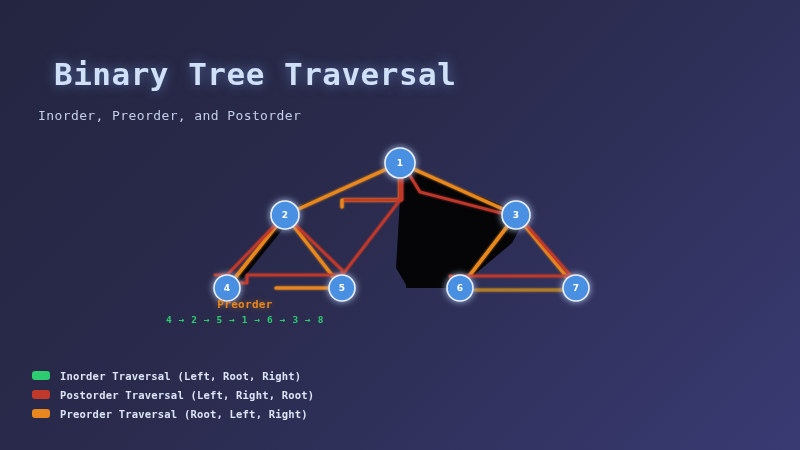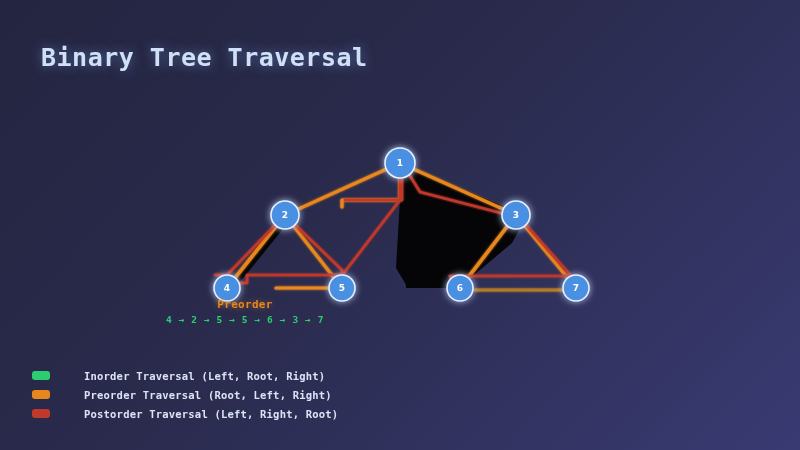--- a/index.html
+++ b/index.html
@@ -21,26 +21,26 @@
 
   
   #header {
     position: absolute;
     left: 38px;
     top: 40px;
     width: 620px;
   }
   #title {
     font-family: "DejaVu Sans Mono", "Liberation Mono", monospace;
-    font-size: 25px;
+    font-size: 31px;
     font-weight: bold;
     letter-spacing: 0.5px;
     color: #cfe0f7;
     text-shadow: 0 0 12px rgba(120,160,230,0.55);
-    margin: 3px;
+    margin: 16px;
     white-space: nowrap;
   }
   #subtitle {
     font-family: "DejaVu Sans Mono", "Liberation Mono", monospace;
     font-size: 13px;
     color: #c3cfe6;
     margin-top: 14px;
     letter-spacing: 0.4px;
     white-space: nowrap;
   }
@@ -115,21 +115,20 @@
   
   #legend {
     position: absolute;
     left: 32px;
     top: 366px;
   }
   .legend-row {
     display: flex;
     align-items: center;
     height: 19px;
-    gap: 24px;
   }
   .legend-swatch {
     width: 18px;
     height: 9px;
     border-radius: 3px;
     margin-right: 10px;
     flex: 0 0 auto;
   }
   .legend-label {
     font-family: "DejaVu Sans Mono", "Liberation Mono", monospace;
@@ -140,20 +139,21 @@
     white-space: nowrap;
   }
 </style>
 </head>
 <body>
 
 <div id="slide">
 
   <div id="header">
     <h1 id="title">Binary Tree Traversal</h1>
+    <div id="subtitle">Inorder, Preorder, and Postorder</div>
   </div>
 
 
   <svg id="tree-svg" viewBox="0 0 800 450">
     <defs>
       <filter id="nodeGlow" x="-80%" y="-80%" width="260%" height="260%">
         <feGaussianBlur stdDeviation="3.2" result="b"></feGaussianBlur>
         <feMerge>
             <feMergeNode in="b"></feMergeNode>
             <feMergeNode in="SourceGraphic"></feMergeNode>
@@ -232,34 +232,34 @@
       <g>
         <circle class="node-circle" cx="576" cy="288" r="13"></circle>
         <text class="node-label" x="576" y="288">7</text>
       </g>
     </g>
   </svg>
 
   <div id="sequences">
     <div class="seq-block seq-inorder">
       <div class="seq-title">Preorder</div>
-      <div class="seq-values">4 → 2 → 5 → 5 → 6 → 3 → 7</div>
+      <div class="seq-values">4 → 2 → 5 → 1 → 6 → 3 → 8</div>
     </div>
     <div class="seq-block seq-preorder">
     </div>
   </div>
 
   <div id="legend">
     <div class="legend-row">
       <span class="legend-swatch" style="background:#2ecc71"></span>
       <span class="legend-label">Inorder Traversal (Left, Root, Right)</span>
     </div>
     <div class="legend-row">
+      <span class="legend-swatch" style="background:#c0392b"></span>
+      <span class="legend-label">Postorder Traversal (Left, Right, Root)</span>
+    </div>
+    <div class="legend-row">
       <span class="legend-swatch" style="background:#e8871e"></span>
       <span class="legend-label">Preorder Traversal (Root, Left, Right)</span>
     </div>
-    <div class="legend-row">
-      <span class="legend-swatch" style="background:#c0392b"></span>
-      <span class="legend-label">Postorder Traversal (Left, Right, Root)</span>
-    </div>
   </div>
 
 </div>
 
 </body></html>

